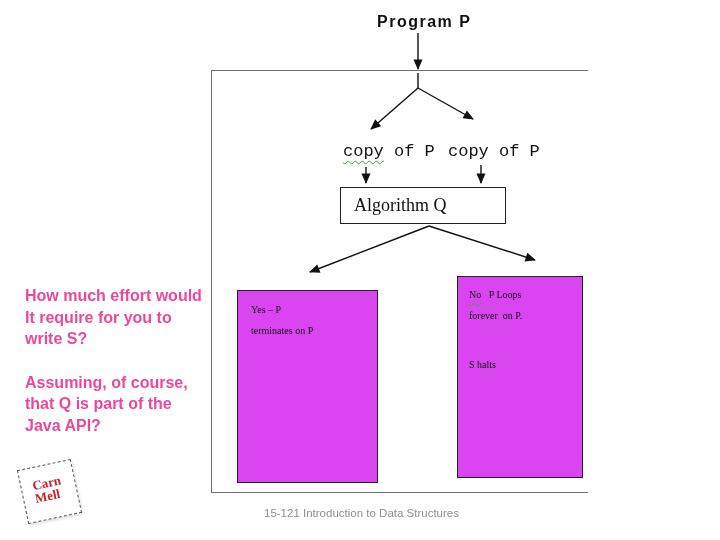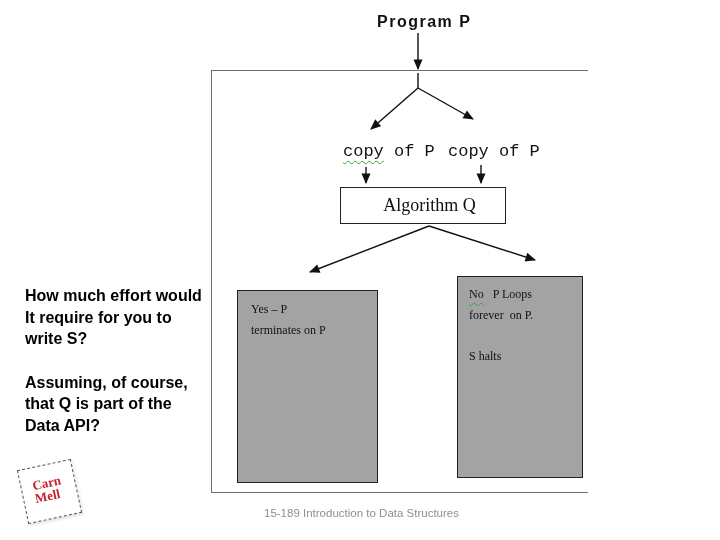--- a/index.html
+++ b/index.html
@@ -10,41 +10,41 @@
   .abs{position:absolute;}
   
   .bold-label{font-weight:bold;font-size:16px;letter-spacing:1.5px;color:#111;white-space:nowrap;}
   .pre{white-space:pre-wrap;}
   
   .frame{left:211px;top:70px;width:449px;height:421px;border:1.5px solid #6e6e6e;}
   
   .algo-box{
     left:340px;top:187px;width:166px;height:37px;border:1.4px solid #222;
     box-sizing:border-box;display:flex;align-items:center;padding-left:13px;
-    font-family:"Liberation Serif",serif;font-size:18px;background:#fff;justify-content:center;
+    font-family:"Liberation Serif",serif;font-size:18px;background:#fff;
   }
   
   .result-box{
-    border:1.4px solid #222;box-sizing:border-box;background:#a3a3a3;
-    font-family:"Liberation Serif",serif;font-size:12px;line-height:21px;
+    border:1.4px solid #222;box-sizing:border-box;background:#d946ef;
+    font-family:"Liberation Serif",serif;font-size:10px;line-height:21px;
   }
   .yes-box{left:237px;top:290px;width:141px;height:193px;padding:8px 4px 0 13px;}
   .no-box{left:457px;top:276px;width:126px;height:202px;padding:7px 2px 0 11px;}
   .yes-box .para2{margin-top:17px;}
-  .no-box .para2{margin-top:20px;font-family:Liberation Serif, serif;}
+  .no-box .para2{margin-top:28px;font-family:Liberation Serif, serif;}
   
   .copy-label{font-family:Liberation Mono, monospace;font-size:17px;white-space:pre-wrap;}
   
   .wavy{
     text-decoration-line:underline;text-decoration-style:wavy;
     text-decoration-color:#3ca03c;text-decoration-thickness:1px;text-underline-offset:4px;
   }
   
   .notes{
-    left:25px;top:285px;width:205px;color:#000000;font-weight:bold;
+    left:25px;top:285px;width:205px;color:#ec4899;font-weight:bold;
     font-size:16px;line-height:21.5px;
   }
   .notes .para2{margin-top:22px;}
   
   .footer-course{left:264px;top:507px;font-size:11.5px;color:#8f8f8f;white-space:nowrap;}
   .footer-page{left:660px;top:507px;font-size:12px;color:#8f8f8f;}
   
   .logo{
     left:22px;top:464px;width:55px;height:55px;border:1px dashed #555;background:#fff;
     transform:rotate(-12deg);box-sizing:border-box;padding:11px 0 0 11px;
@@ -106,25 +106,25 @@
 
   <div class="abs notes">
     <div class="para1">
       <div>How much effort would</div>
       <div>It require for you to</div>
       <div>write S?</div>
     </div>
     <div class="para2">
       <div>Assuming, of course,</div>
       <div>that Q is part of the</div>
-      <div>Data API?</div>
+      <div>Java API?</div>
     </div>
   </div>
 
-  <div class="abs footer-course">15-189 Introduction to Data Structures</div>
+  <div class="abs footer-course">15-121 Introduction to Data Structures</div>
   <div class="abs footer-page">19</div>
 
   <div class="abs logo">
     <div>Carn</div>
     <div>Mell</div>
   </div>
 
 </div>
 
 </body></html>

